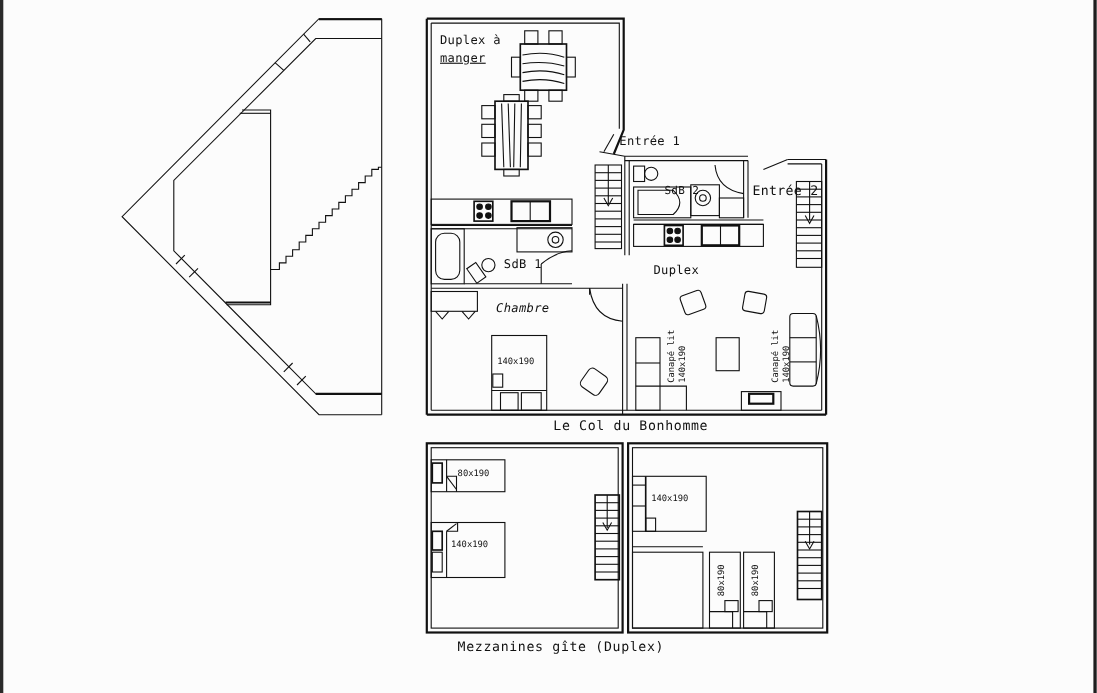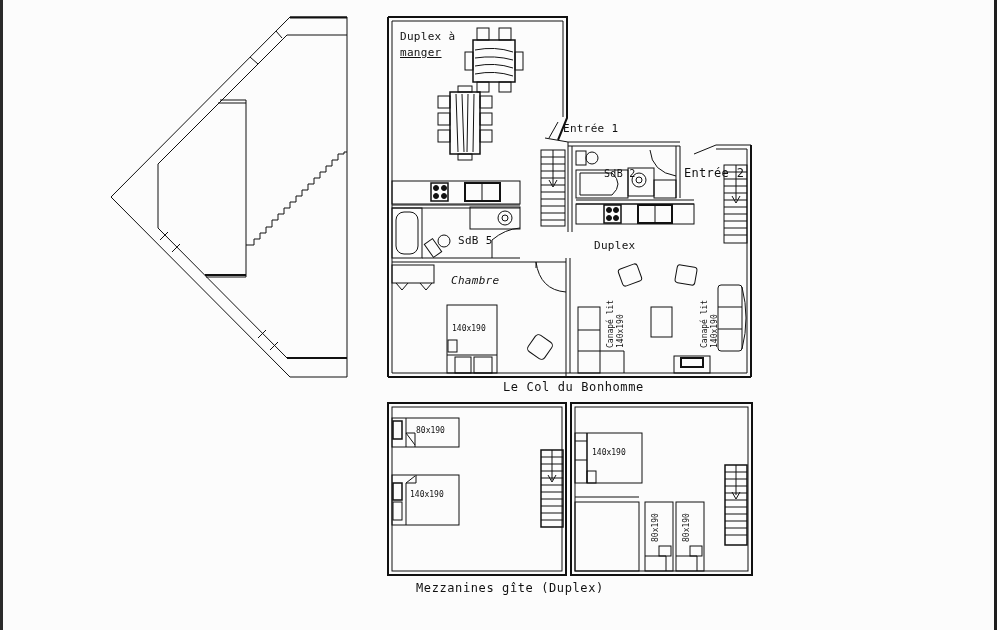--- a/index.html
+++ b/index.html
@@ -270,21 +270,21 @@
       <line x1="725" y1="535" x2="747" y2="535"></line>
     <path d="M732,492 L736,499 L740,492"></path>
   </g>
 </svg>
 
 <div class="lbl" style="left:400px;top:31px;">Duplex à</div>
 <div class="lbl" style="left:400px;top:47px;text-decoration:underline;">manger</div>
 <div class="lbl" style="left:563px;top:123px;font-size:11px;">Entrée 1</div>
 <div class="lbl" style="left:684px;top:127px;font-size:12px;margin-top:40px;">Entrée 2</div>
 <div class="lbl" style="left:604px;top:153px;font-size:10px;margin-top:16px;">SdB 2</div>
-<div class="lbl" style="left:458px;top:235px;">SdB 5</div>
+<div class="lbl" style="left:458px;top:235px;">SdB 1</div>
 <div class="lbl" style="left:594px;top:240px;">Duplex</div>
 <div class="lbl" style="left:451px;top:275px;font-style:italic;">Chambre</div>
 
 <div class="lbl small" style="left:452px;top:325px;">140x190</div>
 <div class="lbl small vert" style="left:607px;top:348px;">Canapé lit</div>
 <div class="lbl small vert" style="left:617px;top:348px;">140x190</div>
 <div class="lbl small vert" style="left:701px;top:348px;">Canapé lit</div>
 <div class="lbl small vert" style="left:711px;top:348px;">140x190</div>
 
 <div class="lbl caption" style="left:503px;top:381px;text-align:right;">Le Col du Bonhomme</div>

